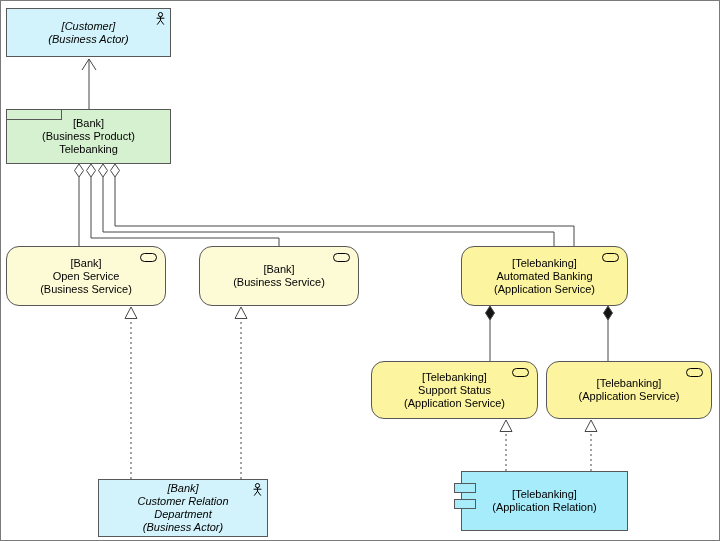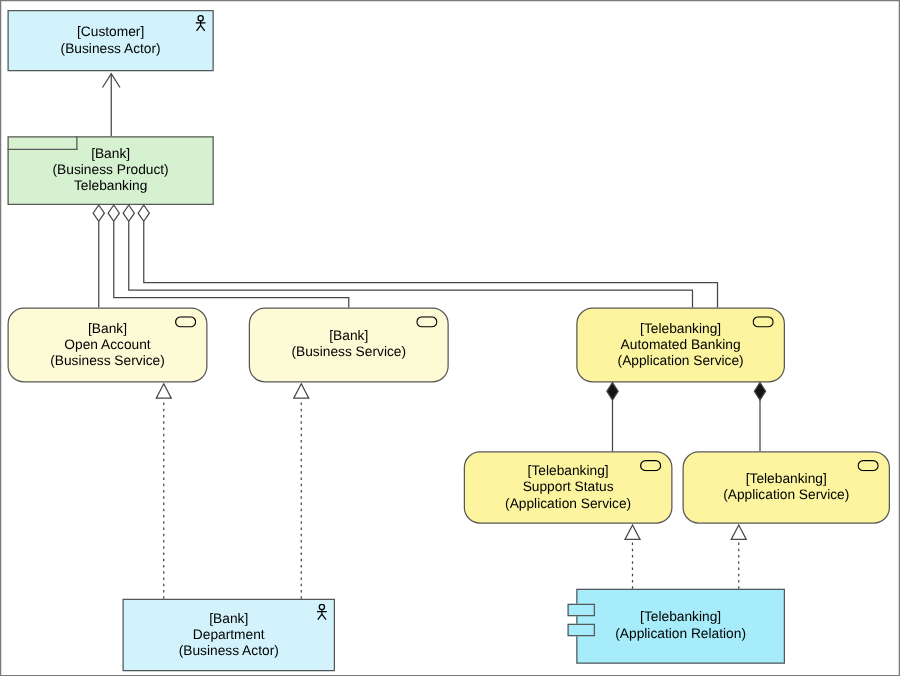--- a/index.html
+++ b/index.html
@@ -8,21 +8,21 @@
     position:relative; width:720px; height:541px;
     background:#fff; border:1px solid #7a7a7a; overflow:hidden;
   }
   .node {
     position:absolute; border:1px solid #585858;
     display:flex; align-items:center; justify-content:center;
     font-size:11px; line-height:13px; color:#000; text-align:center;
   }
   .node .label { width:100%; position:relative; }
   .rounded { border-radius:13px; }
-  .business-actor       { background: var(--business-actor-fill,#d2f3fb); }
+  .business-actor       { background: var(--business-actor-fill,#d2f3fb); font-style: italic; }
   .business-product     { background: var(--business-product-fill,#d6f1cf); }
   .business-service     { background: var(--business-service-fill,#fdfad6); }
   .application-service  { background: var(--application-service-fill,#fcf49f); }
   .application-component{ background: var(--application-component-fill,#a6ecfb); }
   .corner-icon { position:absolute; top:3px; right:4px; line-height:0; }
   .service-icon { top:6px; right:8px; }
   .product-tab {
     position:absolute; left:-1px; top:-1px; width:56px; height:11px;
     border-right:1px solid #585858; border-bottom:1px solid #585858;
   }
@@ -63,21 +63,21 @@
   </div>
 
   <div class="node business-service rounded" style="left:5px;top:245px;width:160px;height:60px">
     <span class="corner-icon service-icon">
       <svg width="17" height="9" viewBox="0 0 17 9">
           <rect x="0.5" y="0.5" width="16" height="8" rx="4" fill="none" stroke="#000"></rect>
         </svg>
     </span>
     <div class="label">
       <div>[Bank]</div>
-      <div>Open Account</div>
+      <div>Open Service</div>
       <div>(Business Service)</div>
     </div>
   </div>
 
   <div class="node business-service rounded" style="left:198px;top:245px;width:160px;height:60px">
     <span class="corner-icon service-icon">
       <svg width="17" height="9" viewBox="0 0 17 9">
           <rect x="0.5" y="0.5" width="16" height="8" rx="4" fill="none" stroke="#000"></rect>
         </svg>
     </span>
@@ -127,20 +127,21 @@
 
   <div class="node business-actor" style="left:97px;top:478px;width:170px;height:58px">
     <span class="corner-icon">
       <svg width="11" height="14" viewBox="0 0 11 14" fill="none" stroke="#000" stroke-width="1">
         <circle cx="5.5" cy="2.6" r="2.1"></circle>
         <path d="M5.5 4.7 V8.2 M1.6 6.2 H9.4 M5.5 8.2 L2.2 12.6 M5.5 8.2 L8.8 12.6"></path>
       </svg>
     </span>
     <div class="label">
       <div>[Bank]</div>
+      <div>Customer Relation</div>
       <div>Department</div>
       <div>(Business Actor)</div>
     </div>
   </div>
 
   <div class="node application-component" style="left:460px;top:470px;width:167px;height:60px">
     <span class="port p1"></span>
     <span class="port p2"></span>
     <div class="label">
       <div>[Telebanking]</div>

